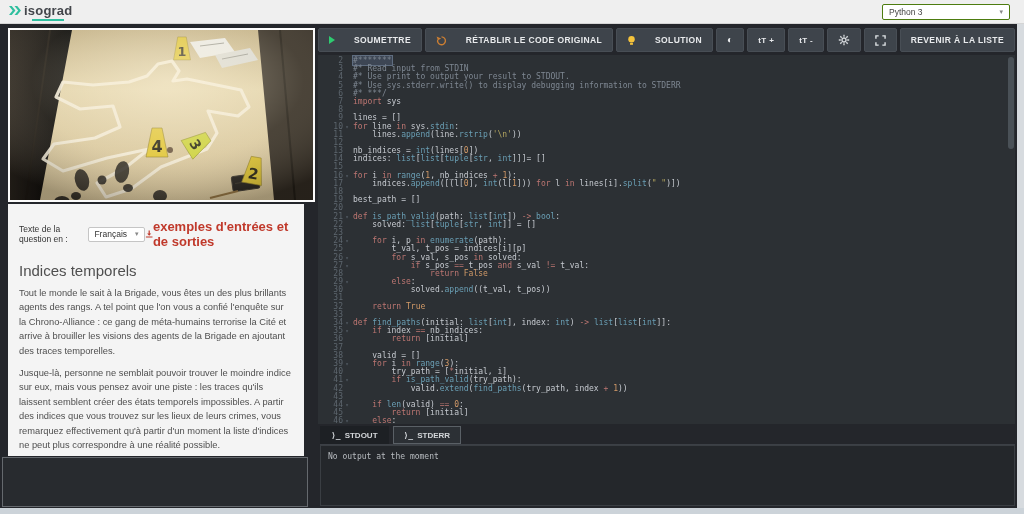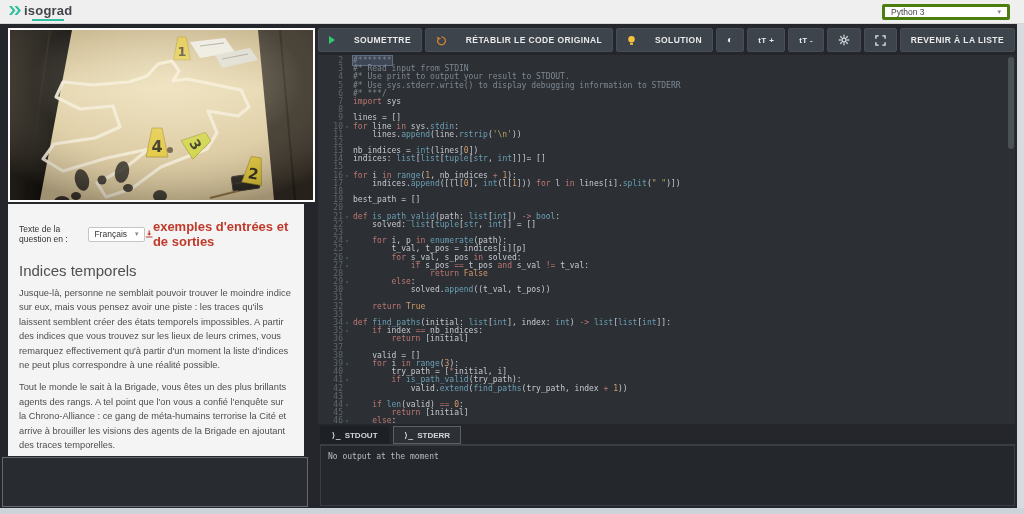--- a/index.html
+++ b/index.html
@@ -6,21 +6,21 @@
   html,body { width:1024px; height:514px; overflow:hidden; background:#d7dbdf;
               font-family:"Liberation Sans", sans-serif; }
 
   
   .header { position:relative; width:1024px; height:24px; background:#efefef;
             border-bottom:1px solid #d5d5d5; }
   .logo { position:absolute; left:8px; top:3px; display:flex; align-items:center; gap:3px; }
   .logo-text { font-size:13px; font-weight:bold; color:#43464b; letter-spacing:.2px; }
   .logo-underline { position:absolute; left:32px; top:19px; width:32px; height:2px; background:#2fbf9f; }
   .lang-select { position:absolute; right:14px; top:4px; width:128px; height:16px;
-                 background:#fff; border:3px solid #4d7c0f; border-radius:2px;
+                 background:#fff; border:1px solid #4d7c0f; border-radius:2px;
                  font-size:8.5px; color:#444; display:flex; align-items:center;
                  justify-content:space-between; padding:0 6px; cursor:pointer; }
   .caret { font-size:7px; color:#888; }
 
   
   .main { position:relative; width:1017px; height:484px; background:#24262b; }
   .footer-strip { width:1024px; height:6px; background:#ccd3d9; }
 
   
   .photo-card { position:absolute; left:8px; top:4px; width:307px; height:174px;
@@ -181,22 +181,22 @@
         <span class="caret">▾</span>
       </span>
       <span class="q-examples">
         <svg width="12" height="12" viewBox="0 0 14 14">
           <path fill="#c0392b" d="M6 1h2v5h2.4L7 10 3.6 6H6zM1.5 11h11v2h-11z"></path>
         </svg>
         <span>exemples d'entrées et de sorties</span>
       </span>
     </div>
     <div class="q-title">Indices temporels</div>
+    <p>Tout le monde le sait à la Brigade, vous êtes un des plus brillants agents des rangs. A tel point que l'on vous a confié l'enquête sur la Chrono-Alliance : ce gang de méta-humains terrorise la Cité et arrive à brouiller les visions des agents de la Brigade en ajoutant des traces temporelles.</p>
     <p>Jusque-là, personne ne semblait pouvoir trouver le moindre indice sur eux, mais vous pensez avoir une piste : les traces qu'ils laissent semblent créer des états temporels impossibles. A partir des indices que vous trouvez sur les lieux de leurs crimes, vous remarquez effectivement qu'à partir d'un moment la liste d'indices ne peut plus correspondre à une réalité possible.</p>
-    <p>Tout le monde le sait à la Brigade, vous êtes un des plus brillants agents des rangs. A tel point que l'on vous a confié l'enquête sur la Chrono-Alliance : ce gang de méta-humains terrorise la Cité et arrive à brouiller les visions des agents de la Brigade en ajoutant des traces temporelles.</p>
     <p><span>Les états sont représentés par 5 voyants, pouvant être de 3 couleurs (rouge R, vert V ou bleu B). Les indices que vous trouvez sont flous : ils vous donnent 3 conditions dont au moins une est vraie mais pas forcément toute. Par exemple, l'indice </span></p>
   </div>
 
   <div class="stdin-box"></div>
 
   <div class="toolbar">
     <div class="btn">
       <span class="play-tri"></span>
       <span>SOUMETTRE</span>
     </div>

